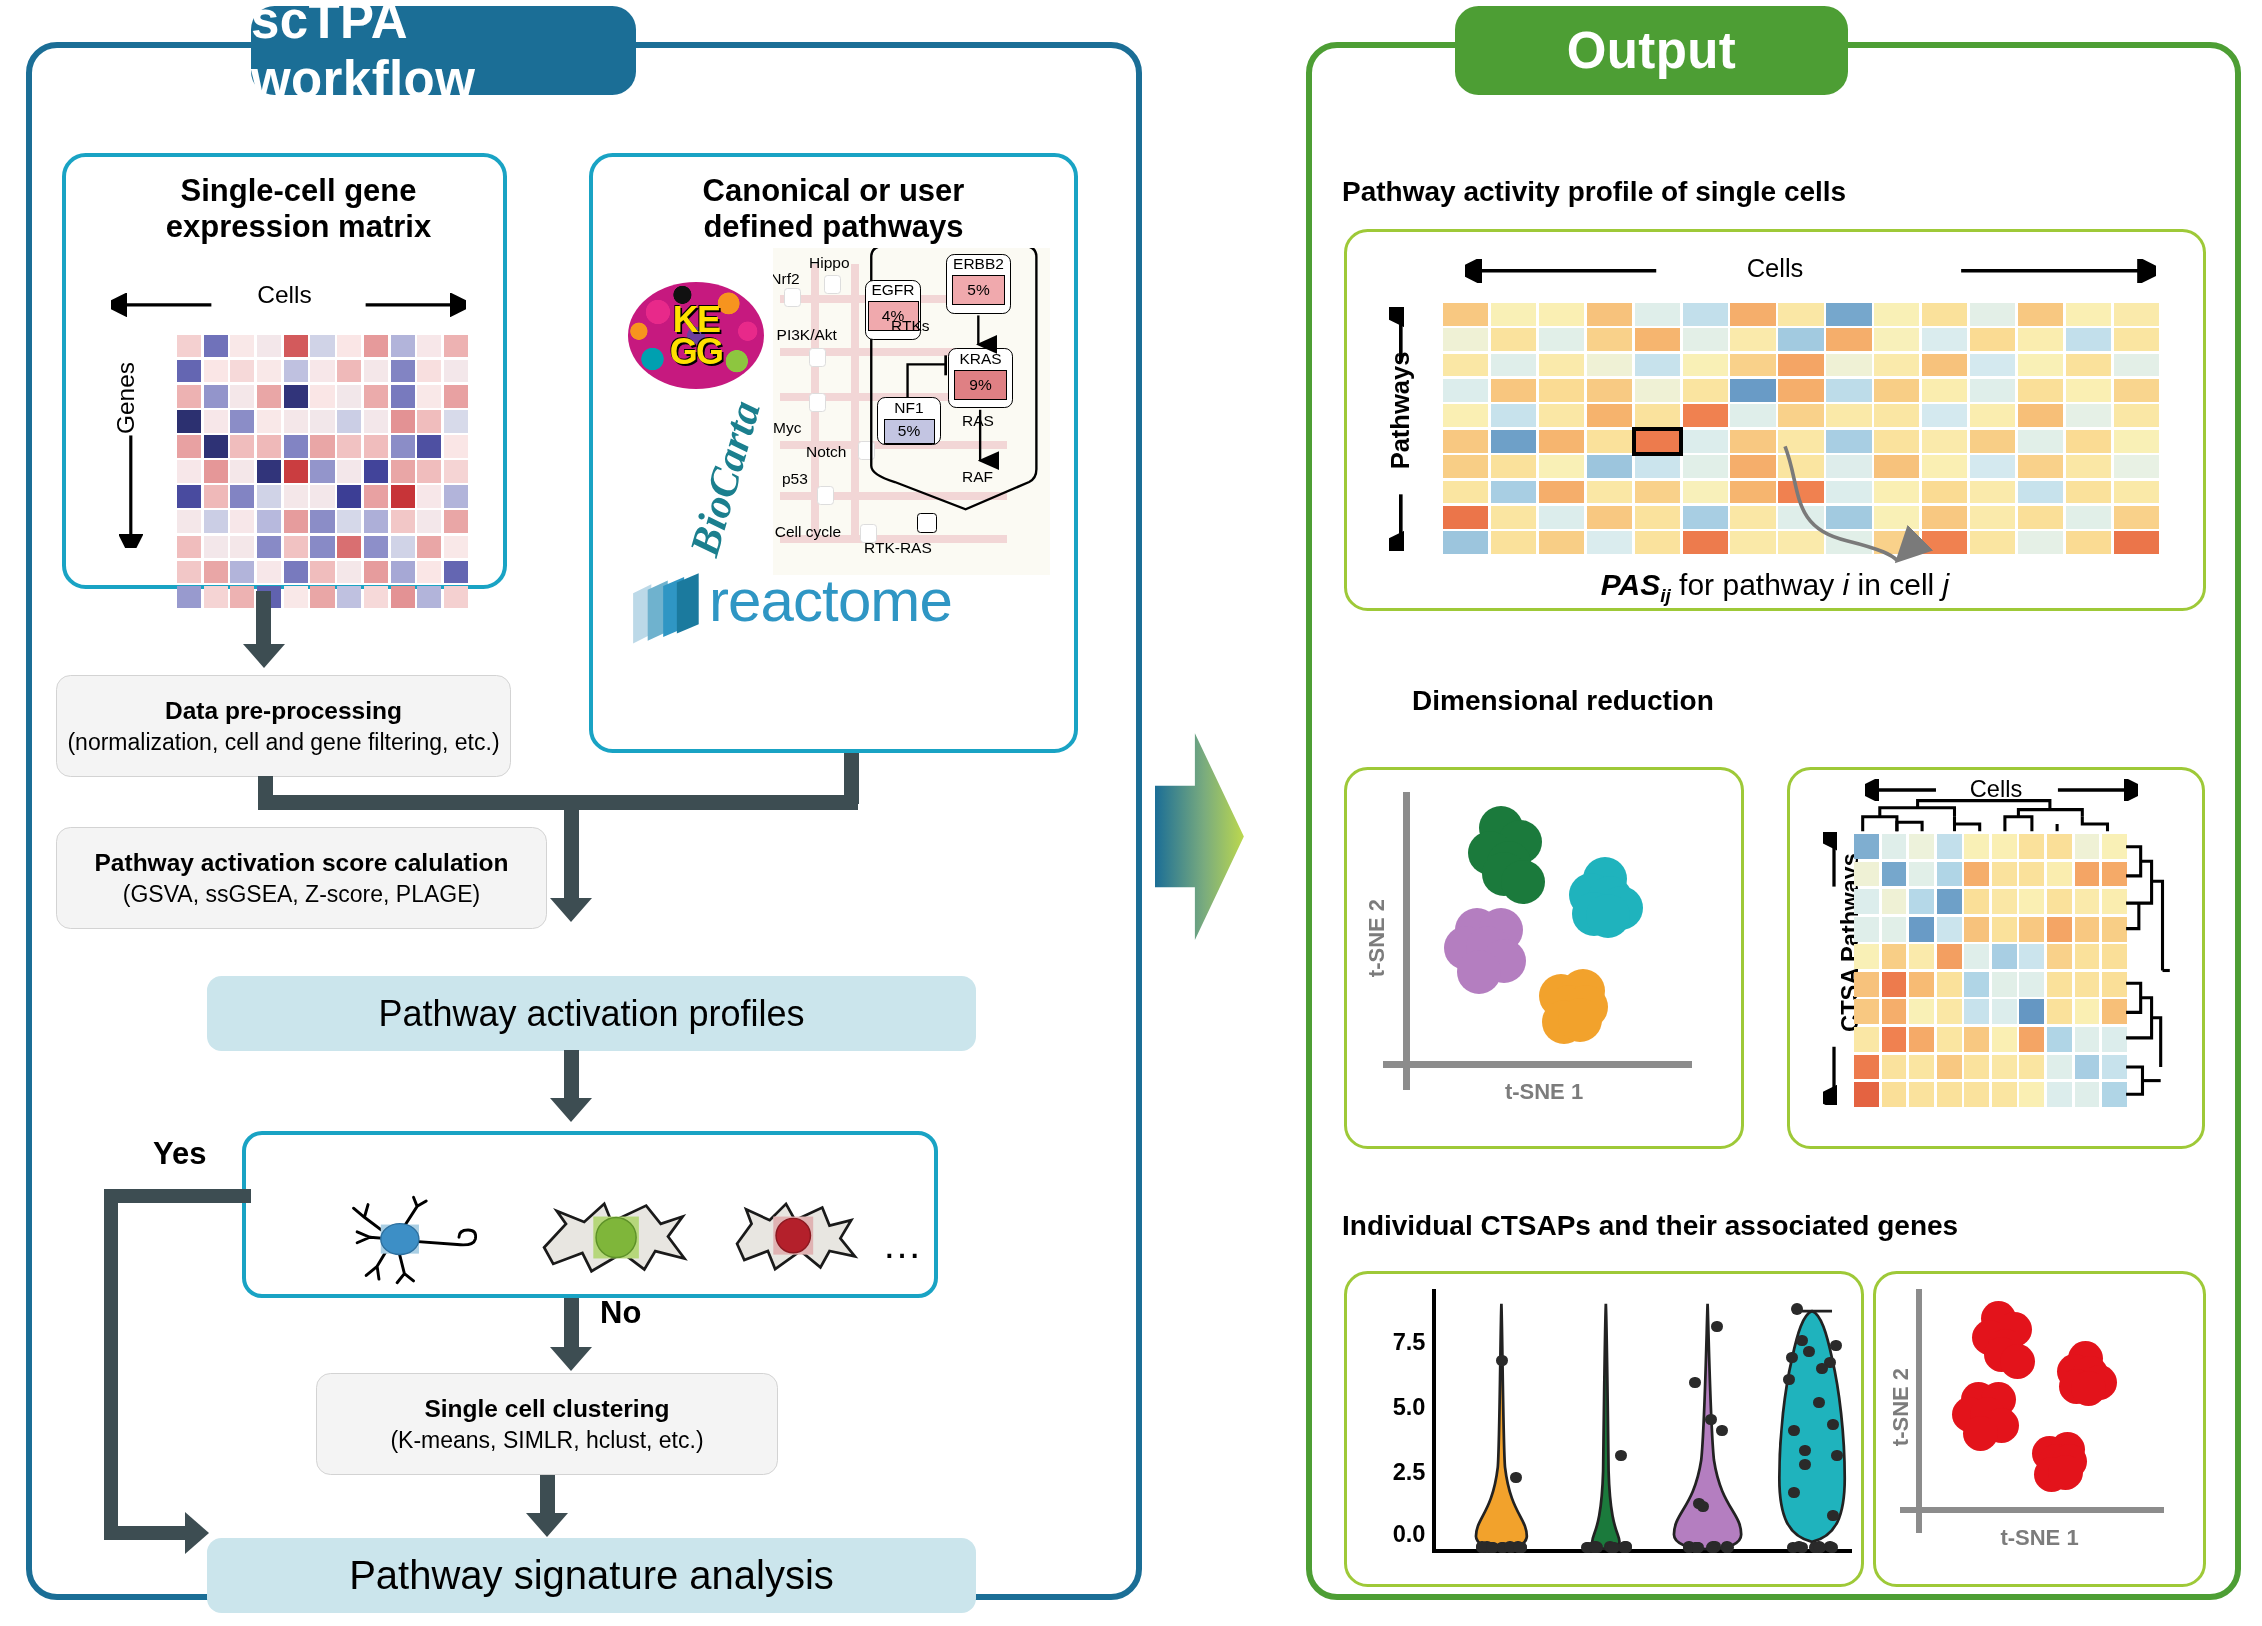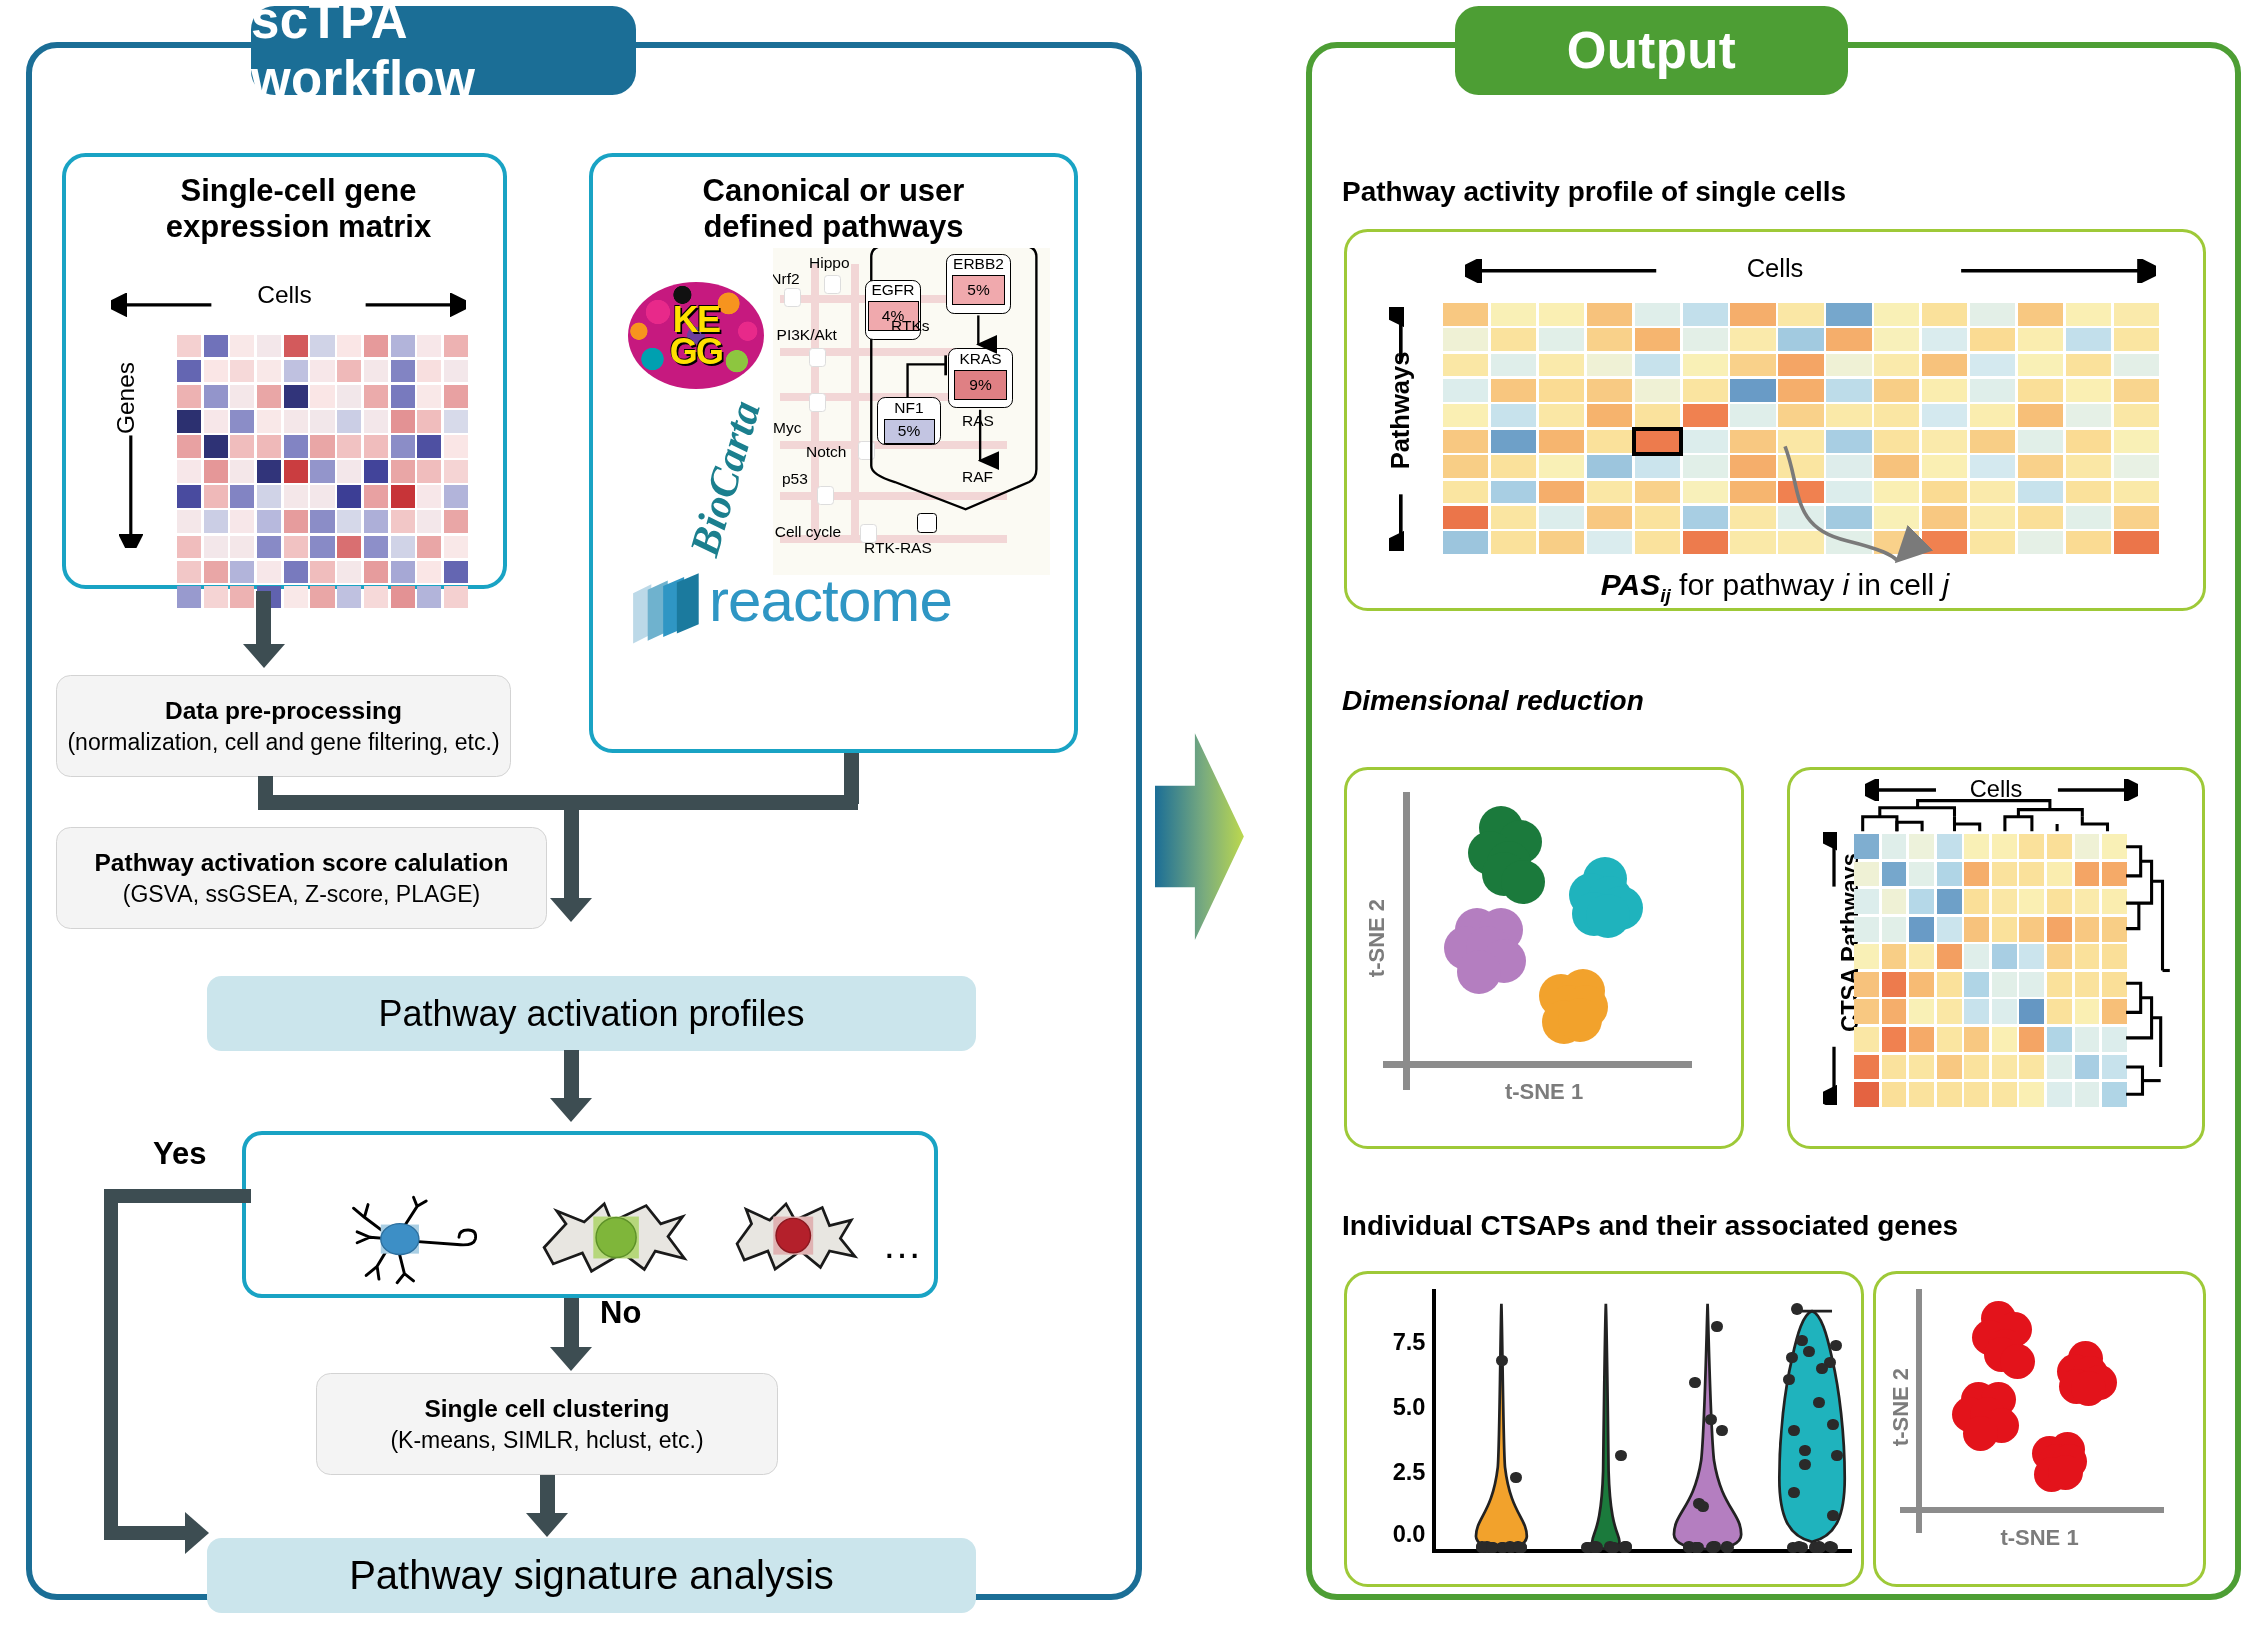--- a/index.html
+++ b/index.html
@@ -683,21 +683,21 @@
           </marker>
         </defs>
       <path d="M12,6 C30,52 18,96 80,110 C120,120 130,126 136,132" fill="none" stroke="#7a7a7a" stroke-width="4" marker-end="url(#cArr)"></path>
     </svg>
   </div>
 
   <div style="position:absolute; left:1344px; top:568px; width:862px; text-align:center; font-size:30px; color:#000;">
     <span style="font-style:italic; font-weight:bold;">PAS</span><sub style="font-style:italic; font-weight:bold; font-size:19px;">ij</sub><span> for pathway </span><span style="font-style:italic;">i</span><span> in cell </span><span style="font-style:italic;">j</span>
   </div>
 
-  <div class="sec-title" style="left:1342px; top:684px;font-style:italic;">Dimensional reduction</div>
+  <div class="sec-title" style="left:1412px; top:684px;">Dimensional reduction</div>
 
   <div class="card card-green" style="left:1344px; top:767px; width:400px; height:382px;">
     <div class="gaxis" style="left:56px; top:22px; width:7.3px; height:298px;"></div>
     <div class="gaxis" style="left:36px; top:291px; width:309px; height:7.3px;"></div>
     <div class="gaxis-lbl" style="left:-25.5px; top:155px; width:109px; text-align:center; transform:rotate(-90deg); transform-origin:center;">t-SNE 2</div>
     <div class="gaxis-lbl" style="left:0; right:0; top:309px; text-align:center;">t-SNE 1</div>
     <div id="tsne-dots" style="position:absolute; left:64px; top:23.6px; width:273px; height:265px;">
         <div class="dot" style="height: 44px; width: 44px; background: rgb(27, 122, 60); left: 68px; top: 12.7px;"></div>
         <div class="dot" style="height: 44px; width: 44px; background: rgb(27, 122, 60); left: 87px; top: 26px;"></div>
         <div class="dot" style="height: 44px; width: 44px; background: rgb(27, 122, 60); left: 57px; top: 37px;"></div>

